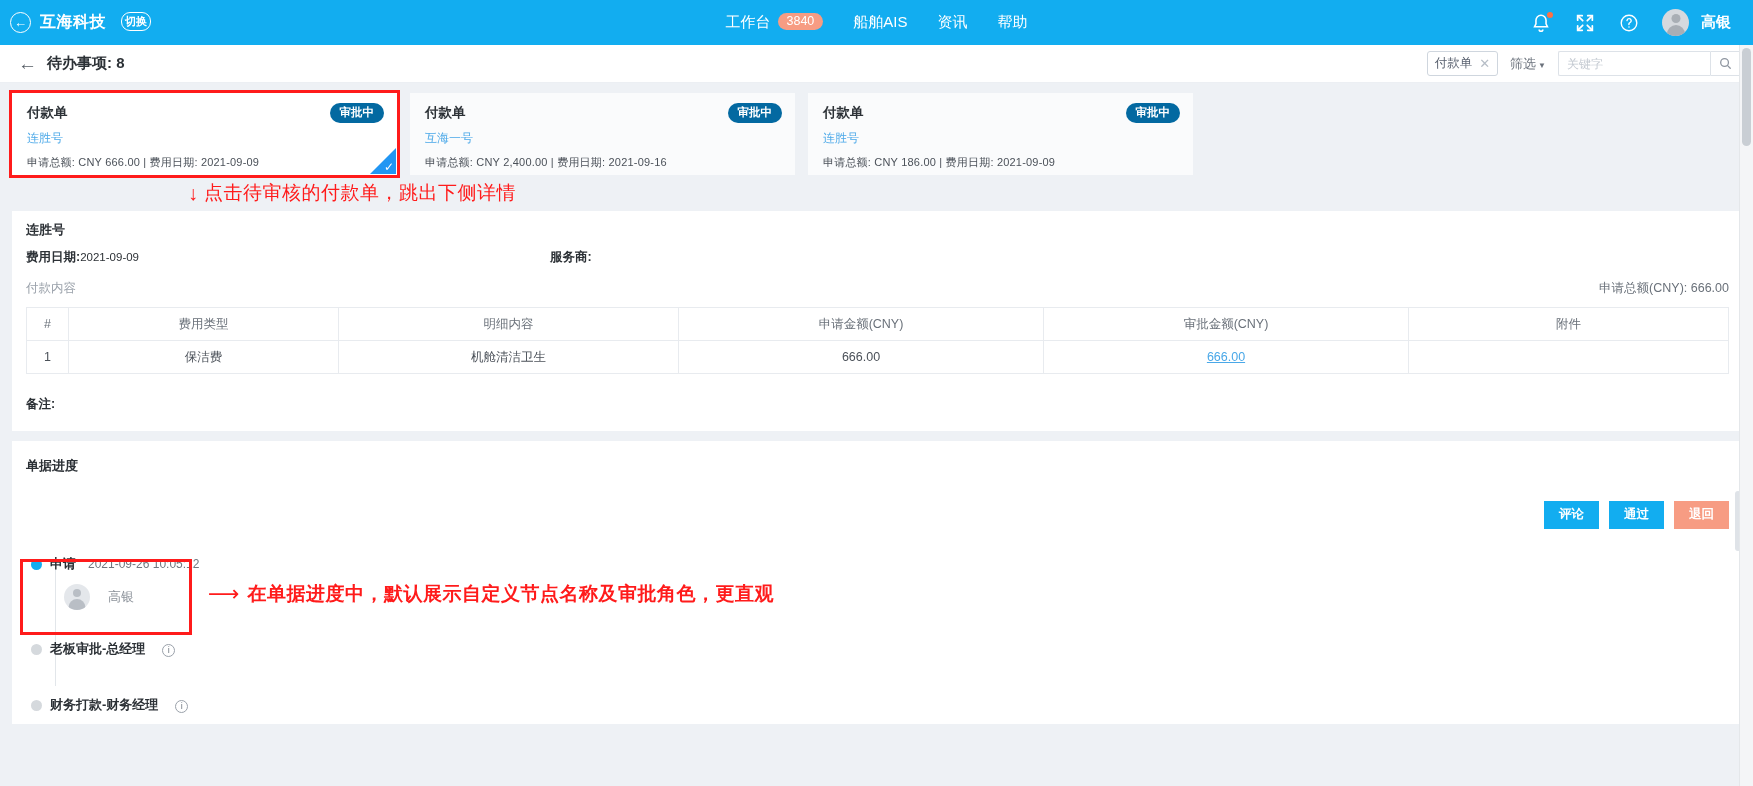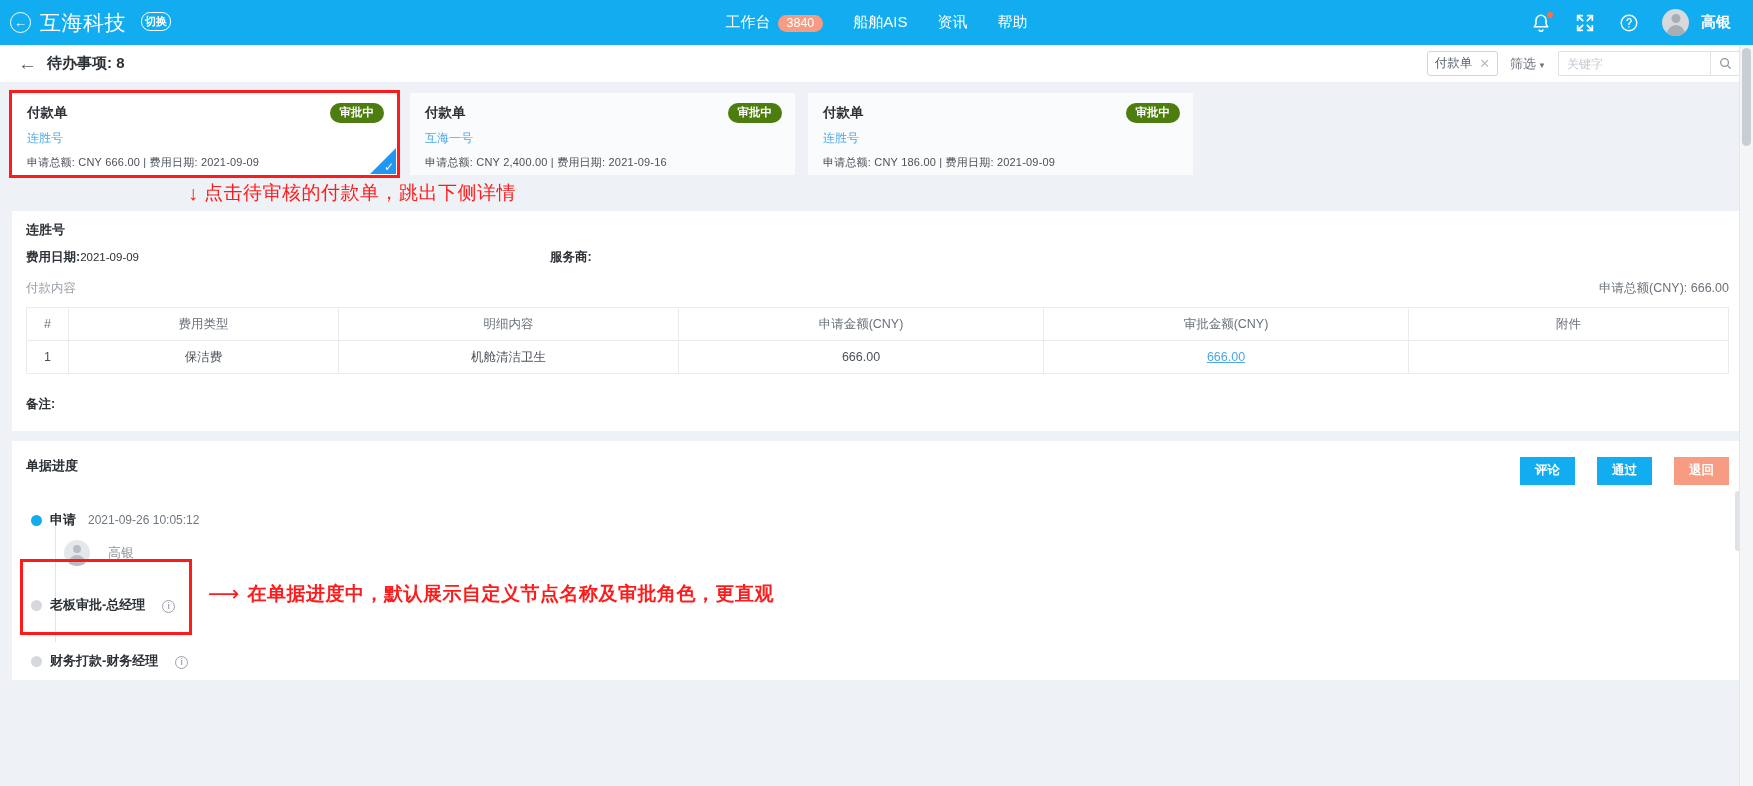--- a/index.html
+++ b/index.html
@@ -19,33 +19,33 @@
     position: relative;
     color: #fff;
   }
   .tb-left { display: flex; align-items: center; padding-left: 10px; gap: 9px; }
   .back-circle {
     width: 21px; height: 21px; border-radius: 50%;
     border: 1.6px solid #fff;
     display: flex; align-items: center; justify-content: center;
     font-size: 13px; line-height: 1;
   }
-  .brand { font-size: 21px; font-weight: normal; letter-spacing: .5px; }
+  .brand { font-size: 16px; font-weight: bold; letter-spacing: .5px; }
   .brand-switch {
     font-size: 11px; border: 1px solid #fff; border-radius: 9px;
     padding: 1px 3px; margin-left: 6px; font-weight: bold;
     position: relative; top: -1px;
   }
   .tb-center {
     position: absolute; left: 0; right: 0;
     display: flex; justify-content: center; align-items: center; gap: 30px;
     pointer-events: none;
   }
   .tb-center > * { pointer-events: auto; }
-  .nav-item { font-size: 15px; display: flex; align-items: flex-end; gap: 7px; }
+  .nav-item { font-size: 15px; display: flex; align-items: flex-start; gap: 7px; }
   .nav-badge {
     background: #F79C83; color: #fff; border-radius: 10px;
     font-size: 12.5px; padding: 1px 9px 2px; font-weight: normal;
   }
   .tb-right {
     margin-left: auto; display: flex; align-items: center;
     gap: 22px; padding-right: 22px; position: relative; z-index: 2;
   }
   .tb-icon { width: 22px; height: 22px; position: relative; display:block; }
   .bell-dot {
@@ -118,21 +118,21 @@
     width: 385px; height: 82px; background: #fafbfc;
     padding: 10px 14px; position: relative;
     border: 1px solid transparent;
   }
   .card.selected { outline: 3px solid #FF1B1B; background: #fff; }
   .card-title { font-size: 13.5px; font-weight: bold; color: #2c3136; }
   .card-ship { font-size: 12px; color: #4aa8e8; margin-top: 8px; }
   .card-meta { font-size: 11px; color: #4b5159; margin-top: 8px; letter-spacing: .2px; }
   .status-pill {
     position: absolute; right: 12px; top: 9px;
-    background: #4d7c0f; color: #fff; font-size: 11.5px;
+    background: #0369a1; color: #fff; font-size: 11.5px;
     border-radius: 11px; padding: 2px 10px 3px; font-weight: bold;
   }
   .card-check {
     position: absolute; right: 0; bottom: 0;
     width: 0; height: 0;
     border-left: 26px solid transparent;
     border-bottom: 26px solid #2196F3;
   }
   .card-check-mark {
     position: absolute; right: 2px; bottom: 1px;
@@ -187,21 +187,21 @@
   }
   .remark { margin-top: 22px; font-size: 12.5px; font-weight: bold; color: #2c3136; }
 
   
   .panel2 {
     background: #fff; margin: 10px 10px 0 12px;
     padding: 16px 14px 10px; position: relative; min-height: 230px;
   }
   .p2-head { display: flex; align-items: flex-start; }
   .p2-title { font-size: 13px; font-weight: bold; color: #2c3136; }
-  .p2-actions { margin-left: auto; display: flex; gap: 22px; }
+  .p2-actions { margin-left: auto; display: flex; gap: 10px; margin-top: 44px; }
   .btn {
     font-size: 12.5px; color: #fff; padding: 5px 15px 6px;
     cursor: pointer; border: none; font-family: inherit; font-weight: bold;
   }
   .btn.blue { background: #12ADF0; }
   .btn.salmon { background: #F79C83; }
 
   .timeline { margin-top: 26px; position: relative; padding-left: 24px; }
   .tl-line {
     position: absolute; left: 29px; top: 8px; bottom: 28px;

